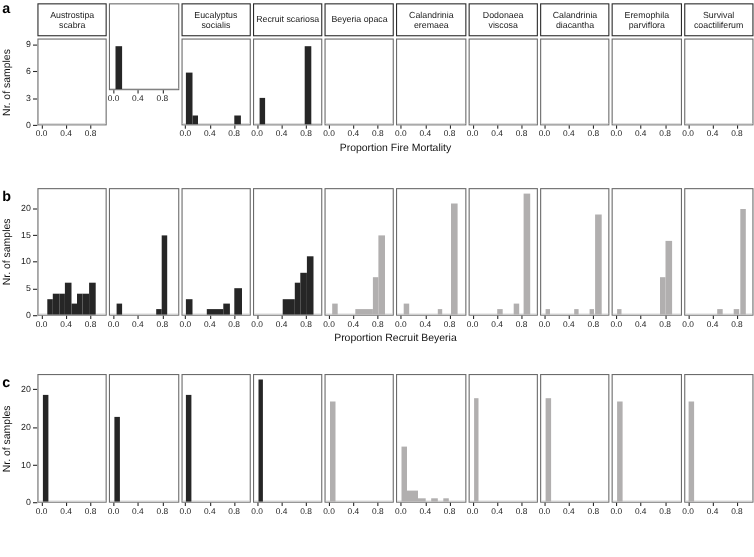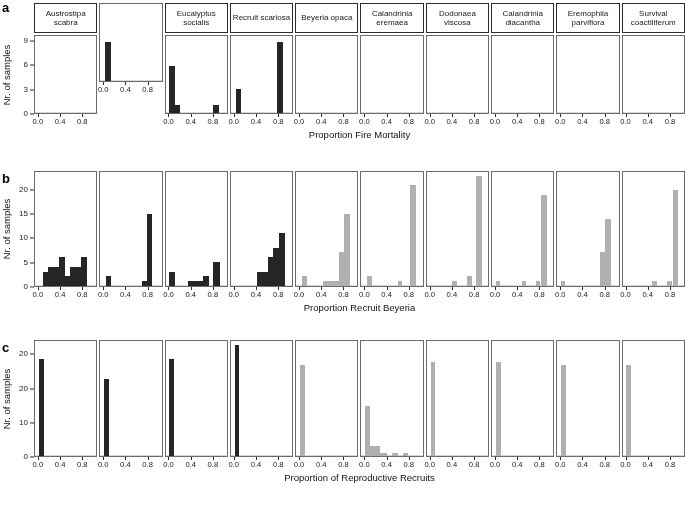--- a/index.html
+++ b/index.html
@@ -595,16 +595,15 @@
               <div class="x-tick-mark" style="left: 6.14035%;"></div>
               <div class="x-tick-label" style="left: 6.14035%;">0.0</div>
               <div class="x-tick-mark" style="left: 41.2281%;"></div>
               <div class="x-tick-label" style="left: 41.2281%;">0.4</div>
               <div class="x-tick-mark" style="left: 76.3158%;"></div>
               <div class="x-tick-label" style="left: 76.3158%;">0.8</div>
             </div>
           </div>
         </div>
     </div>
-    <div class="xlabel">Proportion of Reproductive Recruits</div>
   </section>
 
 </div>
 
 </body></html>

